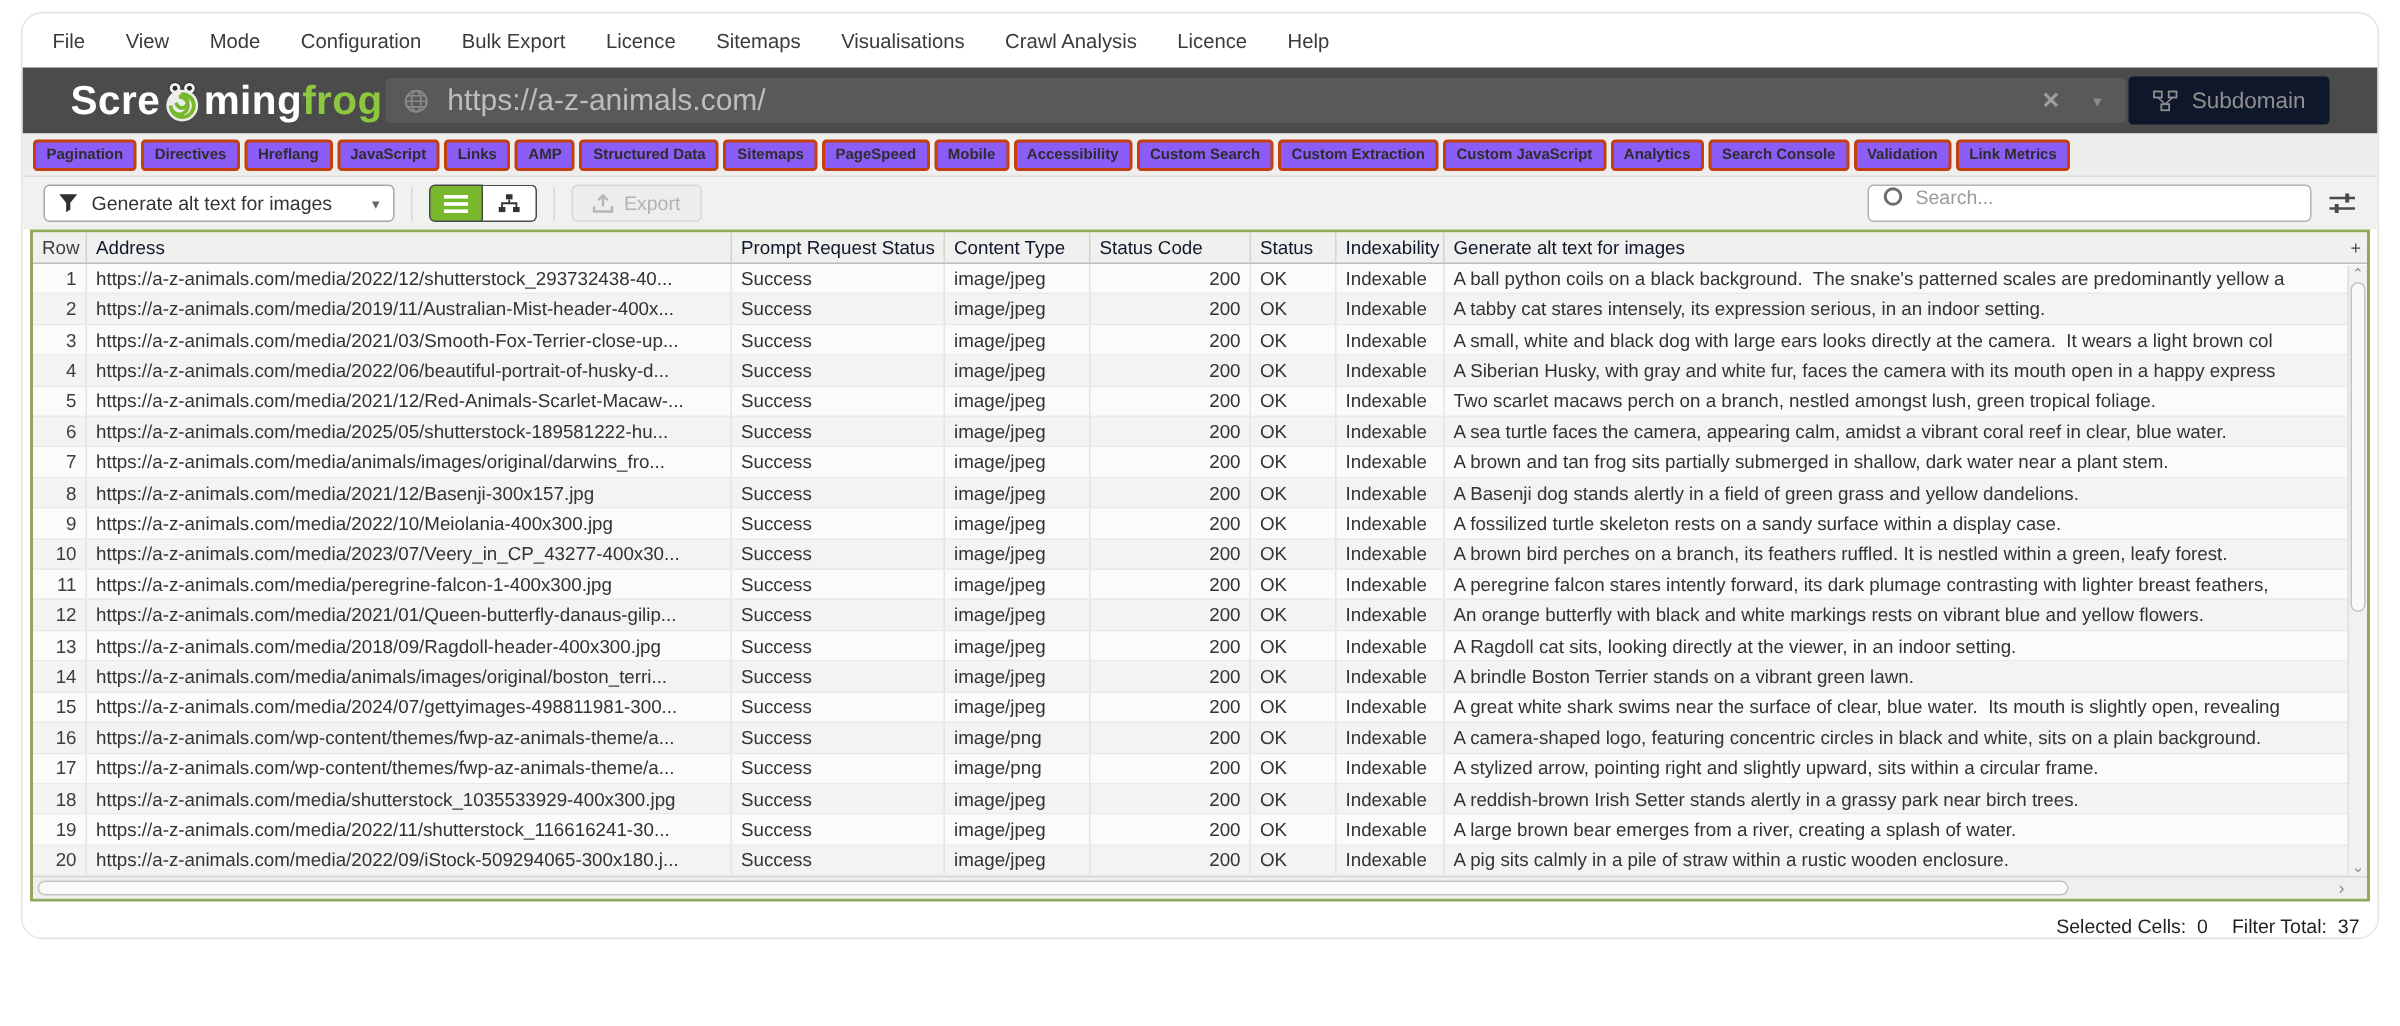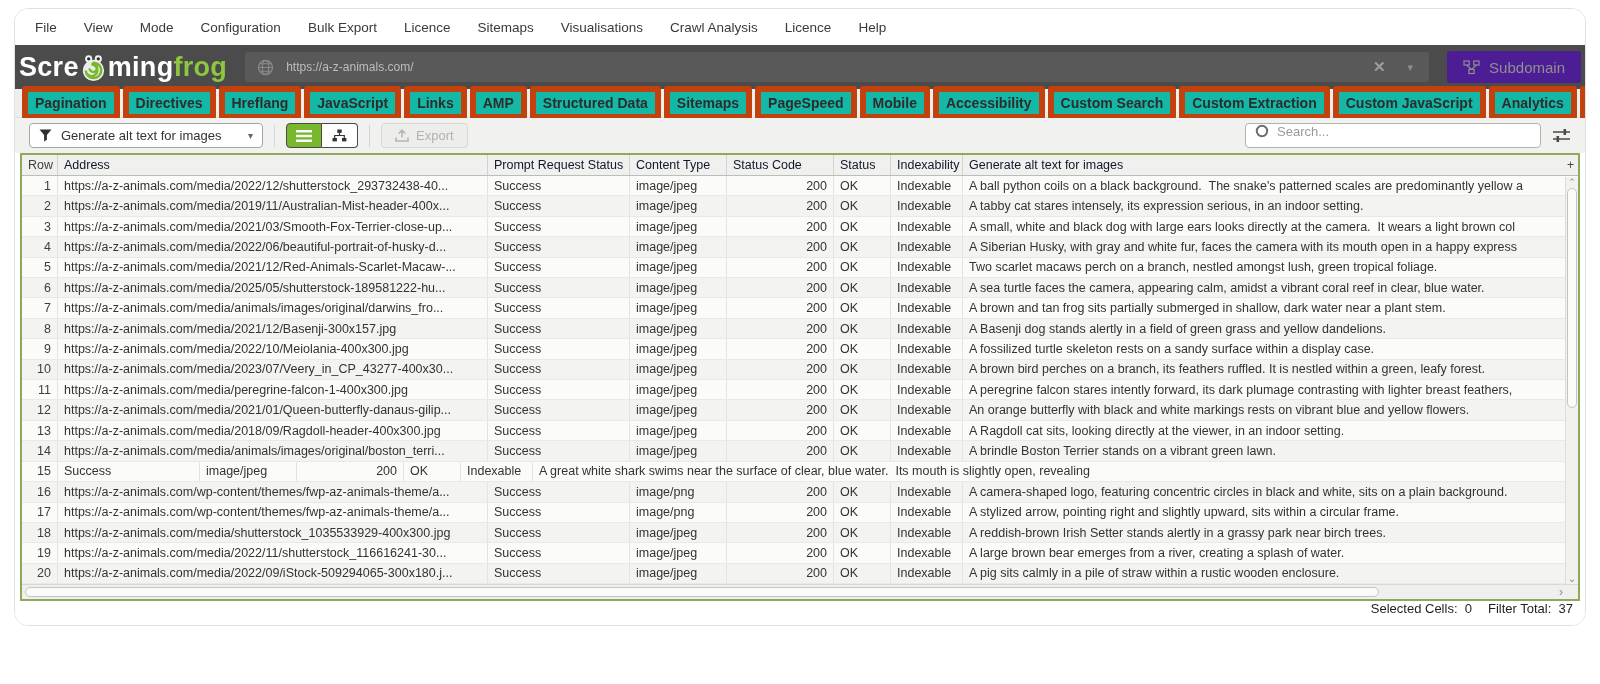--- a/index.html
+++ b/index.html
@@ -6,35 +6,35 @@
   html,body { width:1600px; height:684px; background:#ffffff; font-family:"Liberation Sans", sans-serif; overflow:hidden; }
   #screen { position:relative; width:1600px; height:636px; background:#fff; }
   .window { position:absolute; left:14px; right:14px; top:8px; bottom:10px; border:1px solid #e2e2e0;
             border-radius:14px; overflow:hidden; display:flex; flex-direction:column; background:#fff; }
 
   
   .menubar { height:36px; display:flex; align-items:center; padding:0 20px; gap:27px; background:#fff; flex:0 0 auto; }
   .menu-item { font-size:13.5px; color:#3a3a3a; cursor:default; white-space:nowrap; }
 
   
-  .darkbar { height:44px; background:#4b4b4b; display:flex; align-items:center; padding:0 4px; gap:18px; flex:0 0 auto; }
+  .darkbar { height:44px; background:#4b4b4b; display:flex; align-items:center; padding:0 32px; gap:2px; flex:0 0 auto; }
   .logo { display:flex; align-items:center; font-size:27px; font-weight:700; color:#fff; letter-spacing:.3px; white-space:nowrap; }
   .logo .lg-green { color:#8dc63f; }
   .frog-icon { width:27px; height:29px; margin:0 1px; display:block; }
   .url-box { flex:1; height:30px; background:#595959; border-radius:3px; display:flex; align-items:center; padding:0 12px; gap:12px; min-width:0; }
   .globe-icon { flex:0 0 auto; opacity:.75; }
-  .url-text { flex:1; color:#bdbdbd; font-size:12px; white-space:nowrap; overflow:hidden; }
+  .url-text { flex:1; color:#bdbdbd; font-size:20px; white-space:nowrap; overflow:hidden; }
   .clear-icon { color:#9e9e9e; font-size:15px; font-weight:700; padding:0 6px; }
   .url-caret-icon { color:#8d8d8d; font-size:11px; padding:0 4px; }
-  .subdomain-btn { height:32px; background:#4c1d95; border-radius:3px; display:flex; align-items:center; gap:9px; padding:0 16px; flex:0 0 auto; }
+  .subdomain-btn { height:32px; background:#0f172a; border-radius:3px; display:flex; align-items:center; gap:9px; padding:0 16px; flex:0 0 auto; }
   .subdomain-label { color:#909090; font-size:15px; }
 
   
   .tabstrip { height:29px; background:#eeeeec; border-bottom:1px solid #dddddb; display:flex; align-items:center; padding:0 7px; gap:3px; flex:0 0 auto; }
-  .tab { background:#14b8a6; border:6px solid #c2410c; border-radius:3px; padding:3px 7px; font-size:14px; font-weight:700; color:#2d2d2d; white-space:nowrap; cursor:default; }
+  .tab { background:#8b5cf6; border:2px solid #c2410c; border-radius:3px; padding:3px 7px; font-size:10px; font-weight:700; color:#2d2d2d; white-space:nowrap; cursor:default; }
 
   
   .toolbar { height:35px; background:#f1f1ef; display:flex; align-items:center; padding:0 14px; gap:11px; flex:0 0 auto; }
   .filter-combo { width:234px; height:25px; background:#fff; border:1px solid #a6a6a4; border-radius:4px; display:flex; align-items:center; padding:0 9px; gap:9px; }
   .filter-label { flex:1; font-size:13px; color:#333; white-space:nowrap; overflow:hidden; }
   .combo-caret { color:#666; font-size:10px; }
   .vsep { width:1px; height:22px; background:#d6d6d4; }
   .viewbtns { display:flex; }
   .viewbtn { width:36px; height:25px; border:1px solid #4a4a4a; display:flex; align-items:center; justify-content:center; background:#fff; }
   .viewbtn-list { background:#77b82e; border-radius:4px 0 0 4px; }
@@ -66,21 +66,21 @@
   
   .vscroll { position:absolute; top:22px; right:0; bottom:15px; width:13px; background:#f1f1ef; border-left:1px solid #dededc; }
   .vscroll-up { position:absolute; top:0; left:0; right:0; text-align:center; font-size:9px; color:#8a8a88; line-height:10px; }
   .vthumb { position:absolute; top:11px; left:1px; right:1px; height:54%; background:#fafaf8; border:1px solid #c4c4c2; border-radius:6px; }
   .vscroll-down { position:absolute; bottom:0; left:0; right:0; text-align:center; font-size:10px; color:#8a8a88; line-height:11px; }
   .hscroll { height:15px; flex:0 0 auto; background:#efefed; border-top:1px solid #d8d8d6; position:relative; }
   .hthumb { position:absolute; left:3px; top:2px; height:10px; width:87%; background:#fafaf8; border:1px solid #c4c4c2; border-radius:6px; }
   .hscroll-right { position:absolute; right:15px; top:0; bottom:0; display:flex; align-items:center; font-size:12px; color:#8a8a88; }
 
   
-  .statusbar { height:24px; flex:0 0 auto; background:#fff; display:flex; align-items:flex-start; justify-content:flex-end; gap:16px; padding:0 12px; }
+  .statusbar { height:24px; flex:0 0 auto; background:#fff; display:flex; align-items:flex-end; justify-content:flex-end; gap:16px; padding:0 12px; }
   .status-item { font-size:13px; color:#1f1f1f; white-space:pre; }
 </style>
 </head>
 <body>
 
 <div id="screen">
   <div class="window">
 
     <div class="menubar">
         <div class="menu-item">File</div>
@@ -363,20 +363,21 @@
     <div class="td col-prompt">Success</div>
     <div class="td col-ctype">image/jpeg</div>
     <div class="td col-code">200</div>
     <div class="td col-status">OK</div>
     <div class="td col-index">Indexable</div>
     <div class="td col-alt">A brindle Boston Terrier stands on a vibrant green lawn.</div>
   </div>
 
   <div class="tr">
     <div class="td col-row">15</div>
+    <div class="td col-address">https://a-z-animals.com/media/2024/07/gettyimages-498811981-300...</div>
     <div class="td col-prompt">Success</div>
     <div class="td col-ctype">image/jpeg</div>
     <div class="td col-code">200</div>
     <div class="td col-status">OK</div>
     <div class="td col-index">Indexable</div>
     <div class="td col-alt">A great white shark swims near the surface of clear, blue water.  Its mouth is slightly open, revealing</div>
   </div>
 
   <div class="tr">
     <div class="td col-row">16</div>

